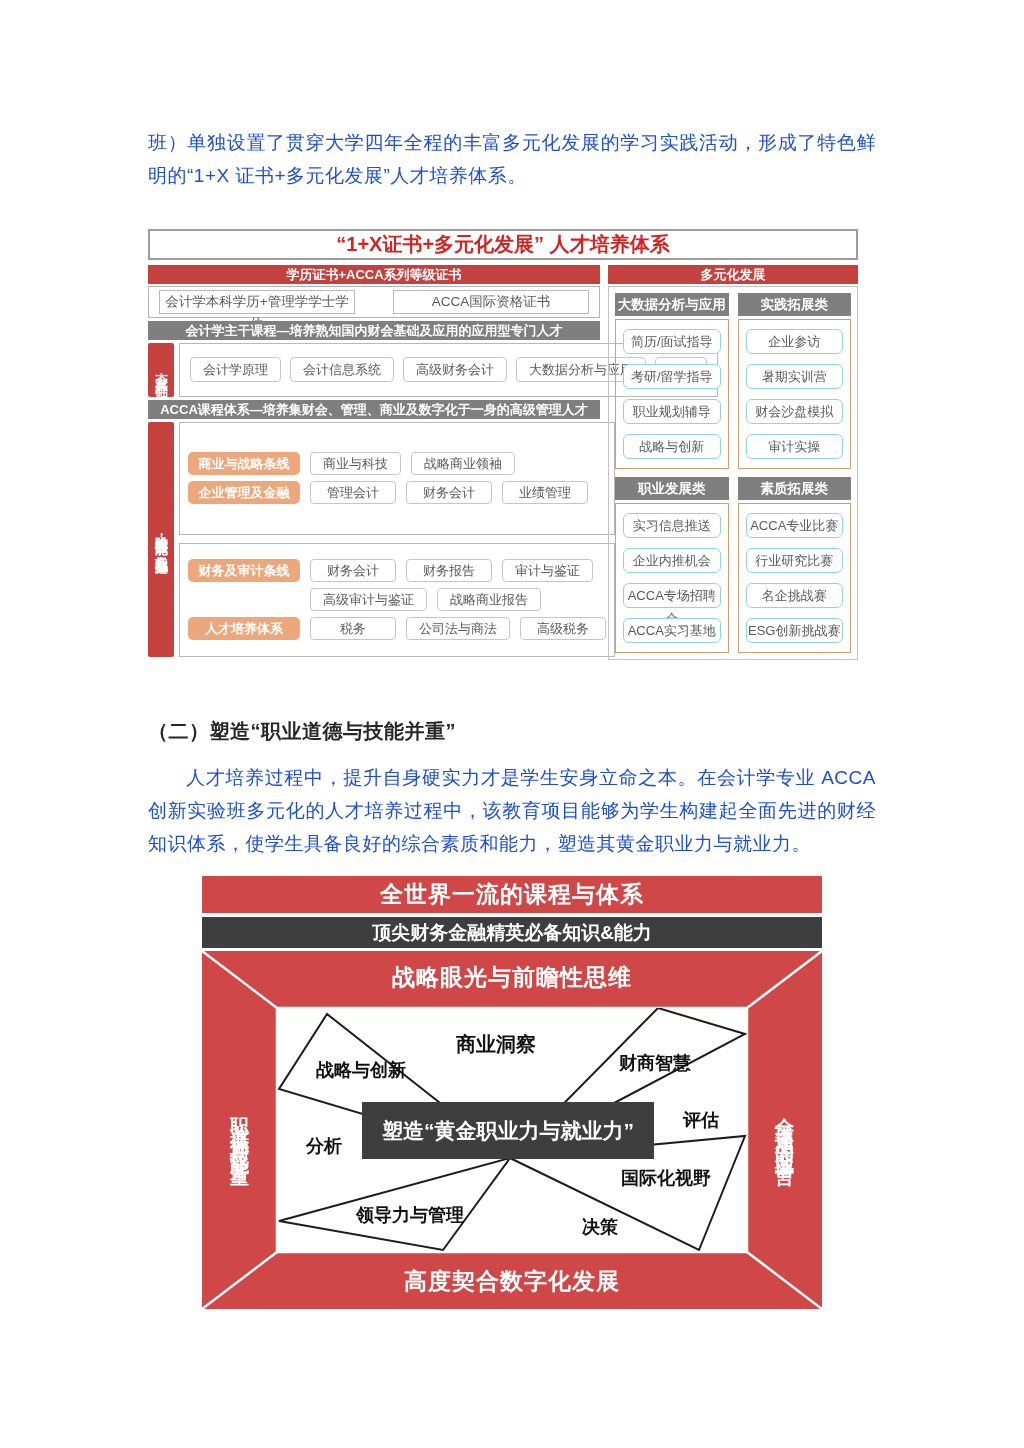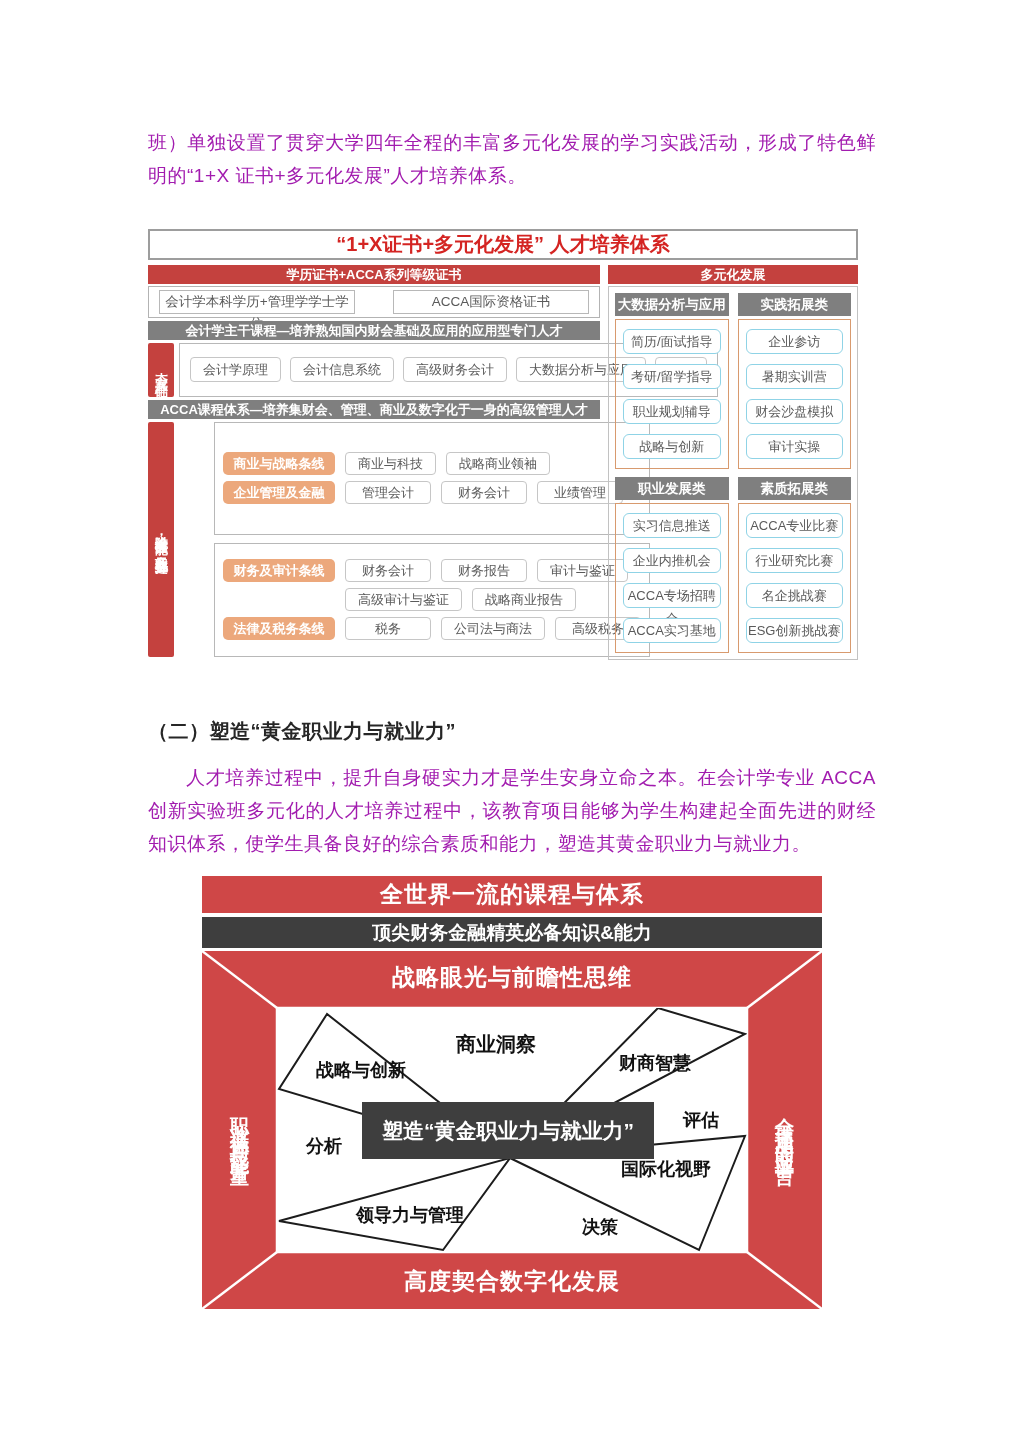--- a/index.html
+++ b/index.html
@@ -4,21 +4,21 @@
 <style>
   * { margin: 0; padding: 0; box-sizing: border-box; }
   html, body { background: #e9e9e9; }
   body { font-family: "Liberation Sans", "DejaVu Sans", sans-serif; }
   .page {
     width: 1024px; height: 1448px; background: #ffffff; margin: 0 auto;
     padding: 126px 148px 0 148px; overflow: hidden; position: relative;
   }
   
   .body-text {
-    font-size: 19px; line-height: 1.75; color: #a21caf;
+    font-size: 19px; line-height: 1.75; color: #1d4ed8;
     text-align: justify; letter-spacing: .5px;
   }
   .body-text.indent { text-indent: 2em; }
   .section-heading {
     margin-top: 58px; font-size: 20px; font-weight: bold; color: #262626;
     letter-spacing: .5px;
   }
   
   .d1 { width: 710px; margin-top: 36px; }
   .d1-title {
@@ -56,21 +56,21 @@
   }
   .course-box {
     height: 25px; line-height: 23px; border: 1px solid #c6c6c6; border-radius: 4px;
     padding: 0 12px; font-size: 13px; color: #5a5a5a; background: #fff;
     text-align: center; white-space: nowrap;
   }
   .course-box.dots { min-width: 52px; }
   .track-col { flex: 1; margin-left: 5px; display: flex; flex-direction: column; gap: 8px; }
   .track-container {
     border: 1px solid #b8b8b8; background: #fff; padding: 7px 8px;
-    display: flex; flex-direction: column; gap: 6px; flex: 1; justify-content: center; margin-left: 35px;
+    display: flex; flex-direction: column; gap: 6px; flex: 1; justify-content: center;
   }
   .track-row { display: flex; gap: 10px; align-items: center; }
   .track-label {
     width: 112px; height: 23px; line-height: 23px; flex-shrink: 0;
     background: #eca87c; border-radius: 5px; color: #fff; font-size: 13px;
     font-weight: bold; text-align: center;
   }
   .track-label.empty { background: transparent; }
   .track-row .course-box { height: 23px; line-height: 21px; min-width: 86px; }
   
@@ -127,21 +127,21 @@
     color: #111; font-weight: bold; font-size: 18px;
   }
   .skill.big { font-size: 20px; }
   .s0 { left: 219px; top: 36px; }
   .s1 { left: 84px;  top: 62px; }
   .s2 { left: 378px; top: 55px; }
   .s3 { left: 47px;  top: 138px; }
   .s4 { left: 424px; top: 112px; }
   .s5 { left: 133px; top: 207px; }
   .s6 { left: 281px; top: 219px; margin-left: 42px; }
-  .s7 { left: 389px; top: 161px; }
+  .s7 { left: 389px; top: 170px; }
   .d2-center {
     position: absolute; left: 85px; top: 94px; width: 292px; height: 57px;
     background: #3e3e3e; color: #fff; font-size: 21px; font-weight: bold;
     display: flex; align-items: center; justify-content: center; white-space: nowrap;
   }
 </style>
 </head>
 <body>
 
 <div class="page">
@@ -196,21 +196,21 @@
                 <div class="course-box">财务会计</div>
                 <div class="course-box">财务报告</div>
                 <div class="course-box">审计与鉴证</div>
               </div>
               <div class="track-row">
                 <div class="track-label empty"></div>
                 <div class="course-box">高级审计与鉴证</div>
                 <div class="course-box">战略商业报告</div>
               </div>
               <div class="track-row">
-                <div class="track-label">法律及税务条线</div>
+                <div class="track-label">人才培养体系</div>
                 <div class="course-box">税务</div>
                 <div class="course-box">公司法与商法</div>
                 <div class="course-box">高级税务</div>
               </div>
             </div>
 
           </div>
         </div>
       </div>
 
@@ -253,21 +253,21 @@
               </div>
             </div>
 
           </div>
         </div>
       </div>
 
     </div>
   </div>
 
-  <h3 class="section-heading">（二）塑造“黄金职业力与就业力”</h3>
+  <h3 class="section-heading">（二）塑造“职业道德与技能并重”</h3>
   <p class="body-text indent" style="margin-top:16px">人才培养过程中，提升自身硬实力才是学生安身立命之本。在会计学专业 ACCA 创新实验班多元化的人才培养过程中，该教育项目能够为学生构建起全面先进的财经知识体系，使学生具备良好的综合素质和能力，塑造其黄金职业力与就业力。</p>
 
   <div class="d2">
     <div class="d2-banner-red">全世界一流的课程与体系</div>
     <div class="d2-banner-dark">顶尖财务金融精英必备知识&amp;能力</div>
 
     <div class="d2-frame">
       <svg class="frame-svg" width="620" height="358" viewBox="0 0 620 358">
         <rect x="0" y="0" width="620" height="358" fill="#cf4747"></rect>
         <rect x="75" y="57" width="470" height="244" fill="#ffffff" stroke="#ffffff" stroke-width="2.5"></rect>

